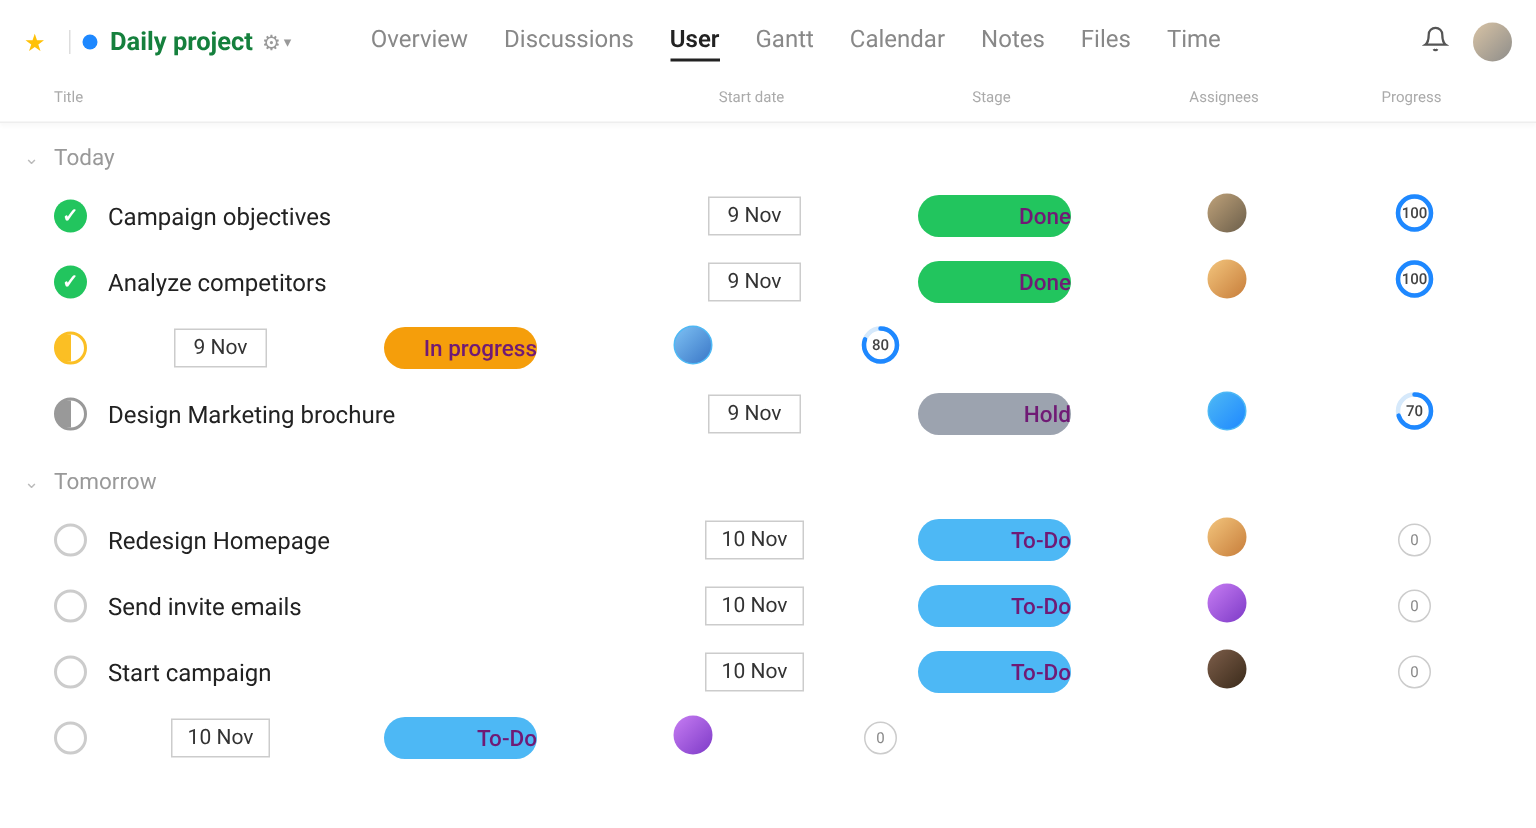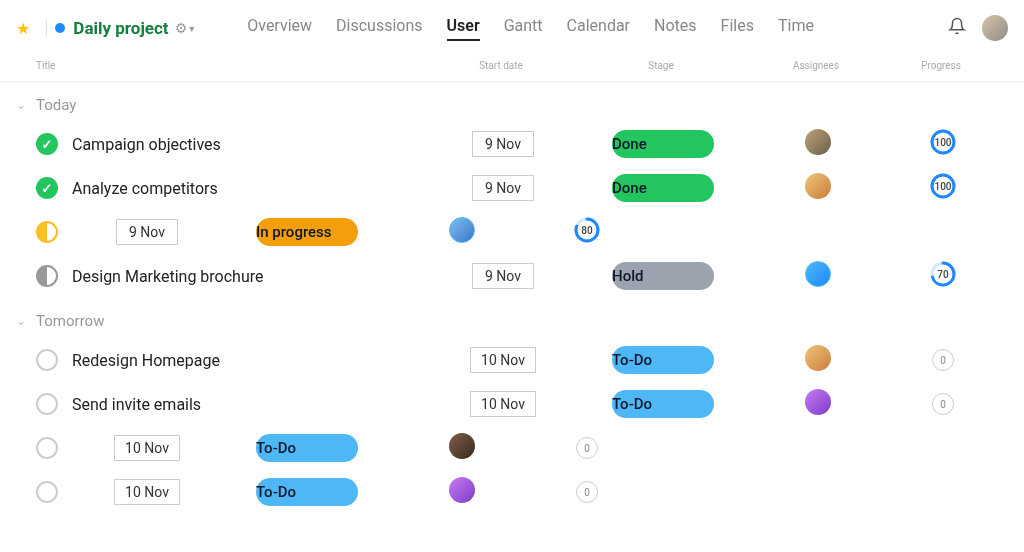--- a/index.html
+++ b/index.html
@@ -122,26 +122,26 @@
     border-radius: 0;
     padding: 4px 10px;
     font-size: 14px;
     color: #333;
     display: inline-block;
     min-width: 62px;
     text-align: center;
   }
   .stage-pill {
     border-radius: 16px;
-    color: #0f172a;
+    color: #701a75;
     font-size: 15px;
     font-weight: 500;
     padding: 5px 0;
     width: 102px;
-    text-align: left;
+    text-align: right;
     display: inline-block;
   }
   .stage-Done { background: #22c55e; }
   .stage-In-progress { background: #f59e0b; }
   .stage-Hold { background: #9ca3af; }
   .stage-To-Do { background: #4db8f5; }
   .small-avatar {
     width: 26px; height: 26px; border-radius: 50%; display:inline-block;
   }
   .av0 { background: linear-gradient(135deg,#bfa27a,#6b5e4a); }
@@ -277,20 +277,21 @@
     <div class="row">
       <span class="status-circle status-empty"></span>
       <div class="task-title">Send invite emails</div>
       <div class="col-date"><span class="date-box">10 Nov</span></div>
       <div class="col-stage"><span class="stage-pill stage-To-Do">To-Do</span></div>
       <div class="col-assign"><span class="small-avatar av5"></span></div>
       <div class="col-progress"><span class="progress-zero">0</span></div>
     </div>
     <div class="row">
       <span class="status-circle status-empty"></span>
+      <div class="task-title">Start campaign</div>
       <div class="col-date"><span class="date-box">10 Nov</span></div>
       <div class="col-stage"><span class="stage-pill stage-To-Do">To-Do</span></div>
       <div class="col-assign"><span class="small-avatar av6"></span></div>
       <div class="col-progress"><span class="progress-zero">0</span></div>
     </div>
     <div class="row">
       <span class="status-circle status-empty"></span>
       <div class="col-date"><span class="date-box">10 Nov</span></div>
       <div class="col-stage"><span class="stage-pill stage-To-Do">To-Do</span></div>
       <div class="col-assign"><span class="small-avatar av7"></span></div>

